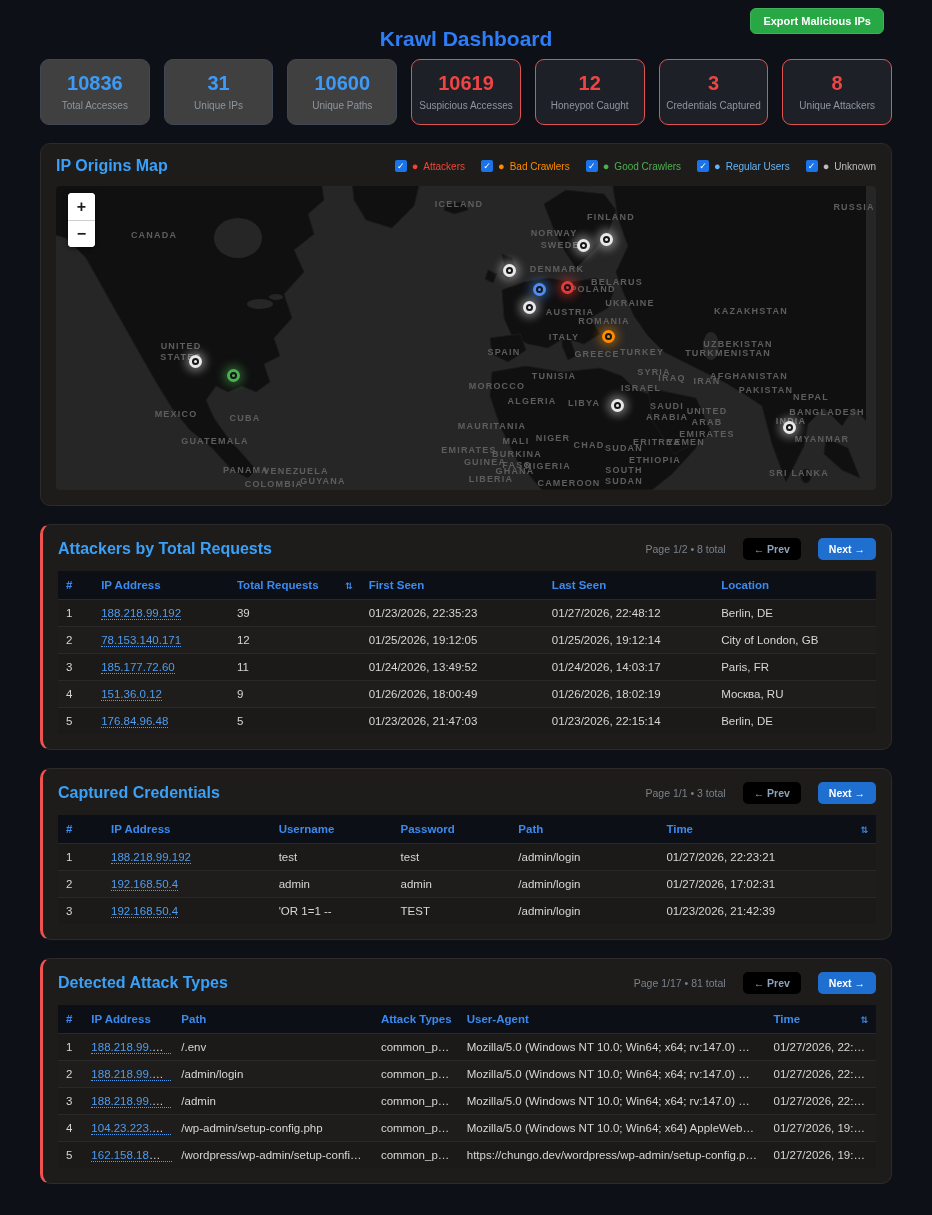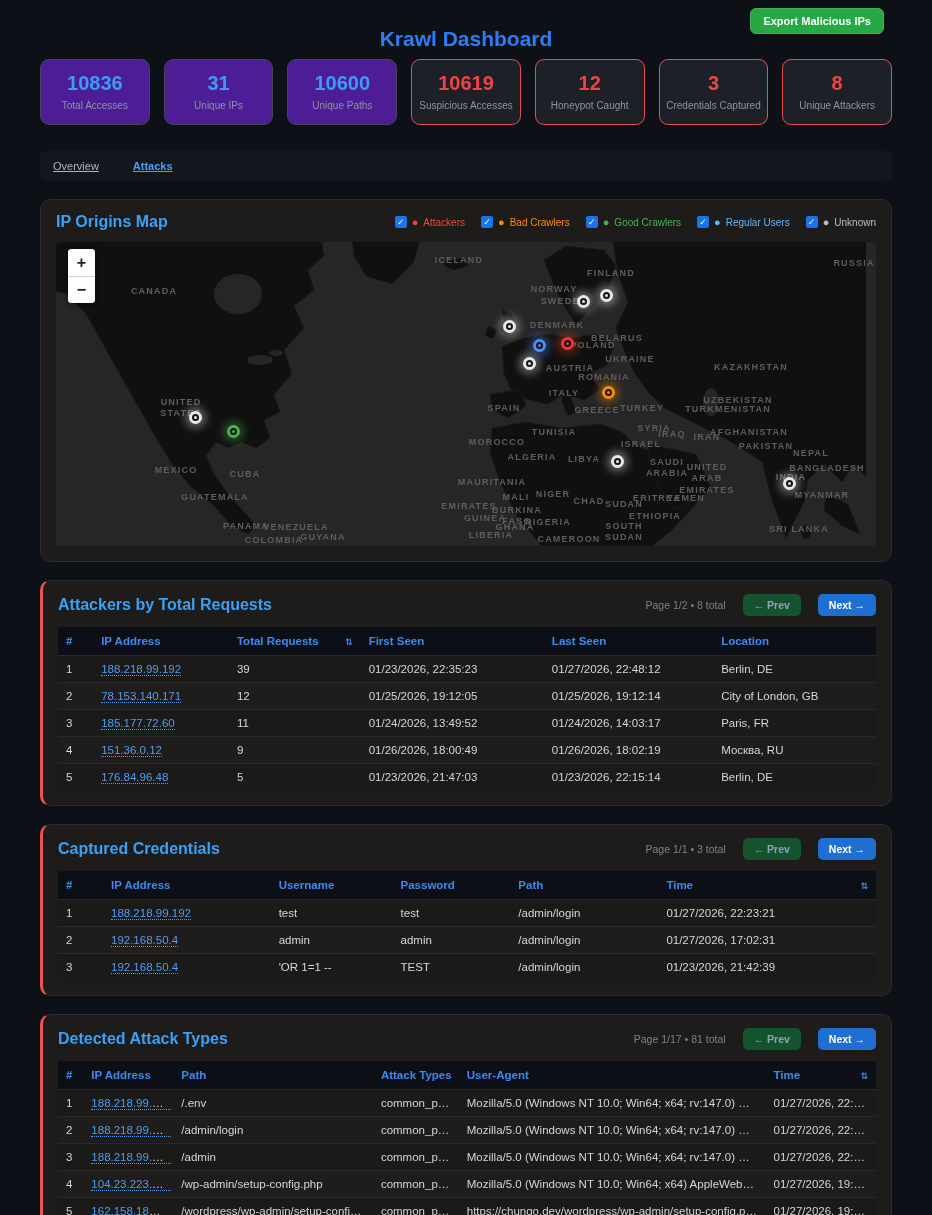--- a/index.html
+++ b/index.html
@@ -17,21 +17,21 @@
   .export-btn {
     position:absolute; right:8px; top:8px;
     background:#28a745; border:1px solid #41b25c; color:#fff;
     font-size:11px; font-weight:bold; padding:6px 12px; border-radius:6px; cursor:pointer;
     font-family:inherit;
   }
 
   
   .stats-row { display:flex; gap:14px; margin-top:13px; }
   .stat-card {
-    flex:1; height:66px; border-radius:9px; background:#4c1d95;
+    flex:1; height:66px; border-radius:9px; background:#404040;
     border:1px solid #3f4854; display:flex; flex-direction:column;
     align-items:center; justify-content:center;
   }
   .stat-card.alert { border-color:#e05252; background:#1d2026; }
   .stat-value { font-size:20px; font-weight:bold; color:#3d9bf7; line-height:1; }
   .stat-card.alert .stat-value { color:#ef4444; }
   .stat-label { font-size:10px; color:#8d959e; margin-top:7px; }
 
   
   .tab-bar {
@@ -87,21 +87,21 @@
     width:27px; height:27px; display:flex; align-items:center; justify-content:center;
     font-size:16px; font-weight:bold; color:#1c1c1c; cursor:pointer; background:#fff; border:none;
     font-family:inherit;
   }
   .zoom-btn + .zoom-btn { border-top:1px solid #cfcfcf; }
 
   
   .pager { display:flex; align-items:center; gap:17px; }
   .page-info { font-size:10.5px; color:#79828c; }
   .pg-btn { font-size:10.5px; font-weight:bold; border:none; border-radius:5px; padding:5px 11px; cursor:pointer; font-family:inherit; }
-  .pg-prev { background:#14532d; color:#8fa3b8; }
+  .pg-prev { background:#000000; color:#8fa3b8; }
   .pg-next { background:#1f6fd0; color:#fff; }
 
   
   table { width:100%; border-collapse:collapse; table-layout:fixed; }
   thead th {
     background:#0c1016; color:#3b8af0; font-size:11.5px; font-weight:bold;
     text-align:left; padding:8px 8px; overflow:hidden; white-space:nowrap;
   }
   tbody td {
     font-size:11.5px; color:#d6d6d6; padding:7px 8px;
@@ -146,24 +146,20 @@
       <div class="stat-card alert">
         <div class="stat-value">3</div>
         <div class="stat-label">Credentials Captured</div>
       </div>
       <div class="stat-card alert">
         <div class="stat-value">8</div>
         <div class="stat-label">Unique Attackers</div>
       </div>
     </div>
 
-  <div class="tab-bar">
-      <span class="tab-link">Overview</span>
-      <span class="tab-link active">Attacks</span>
-    </div>
 
   <div class="card">
     <div class="card-head">
       <div class="card-title">IP Origins Map</div>
       <div class="legend">
           <span class="legend-item">
             <span class="legend-cb">✓</span>
             <span class="legend-dot" style="color: rgb(244, 67, 54);">●</span>
             <span class="legend-text" style="color: rgb(244, 67, 54);">Attackers</span>
           </span>

